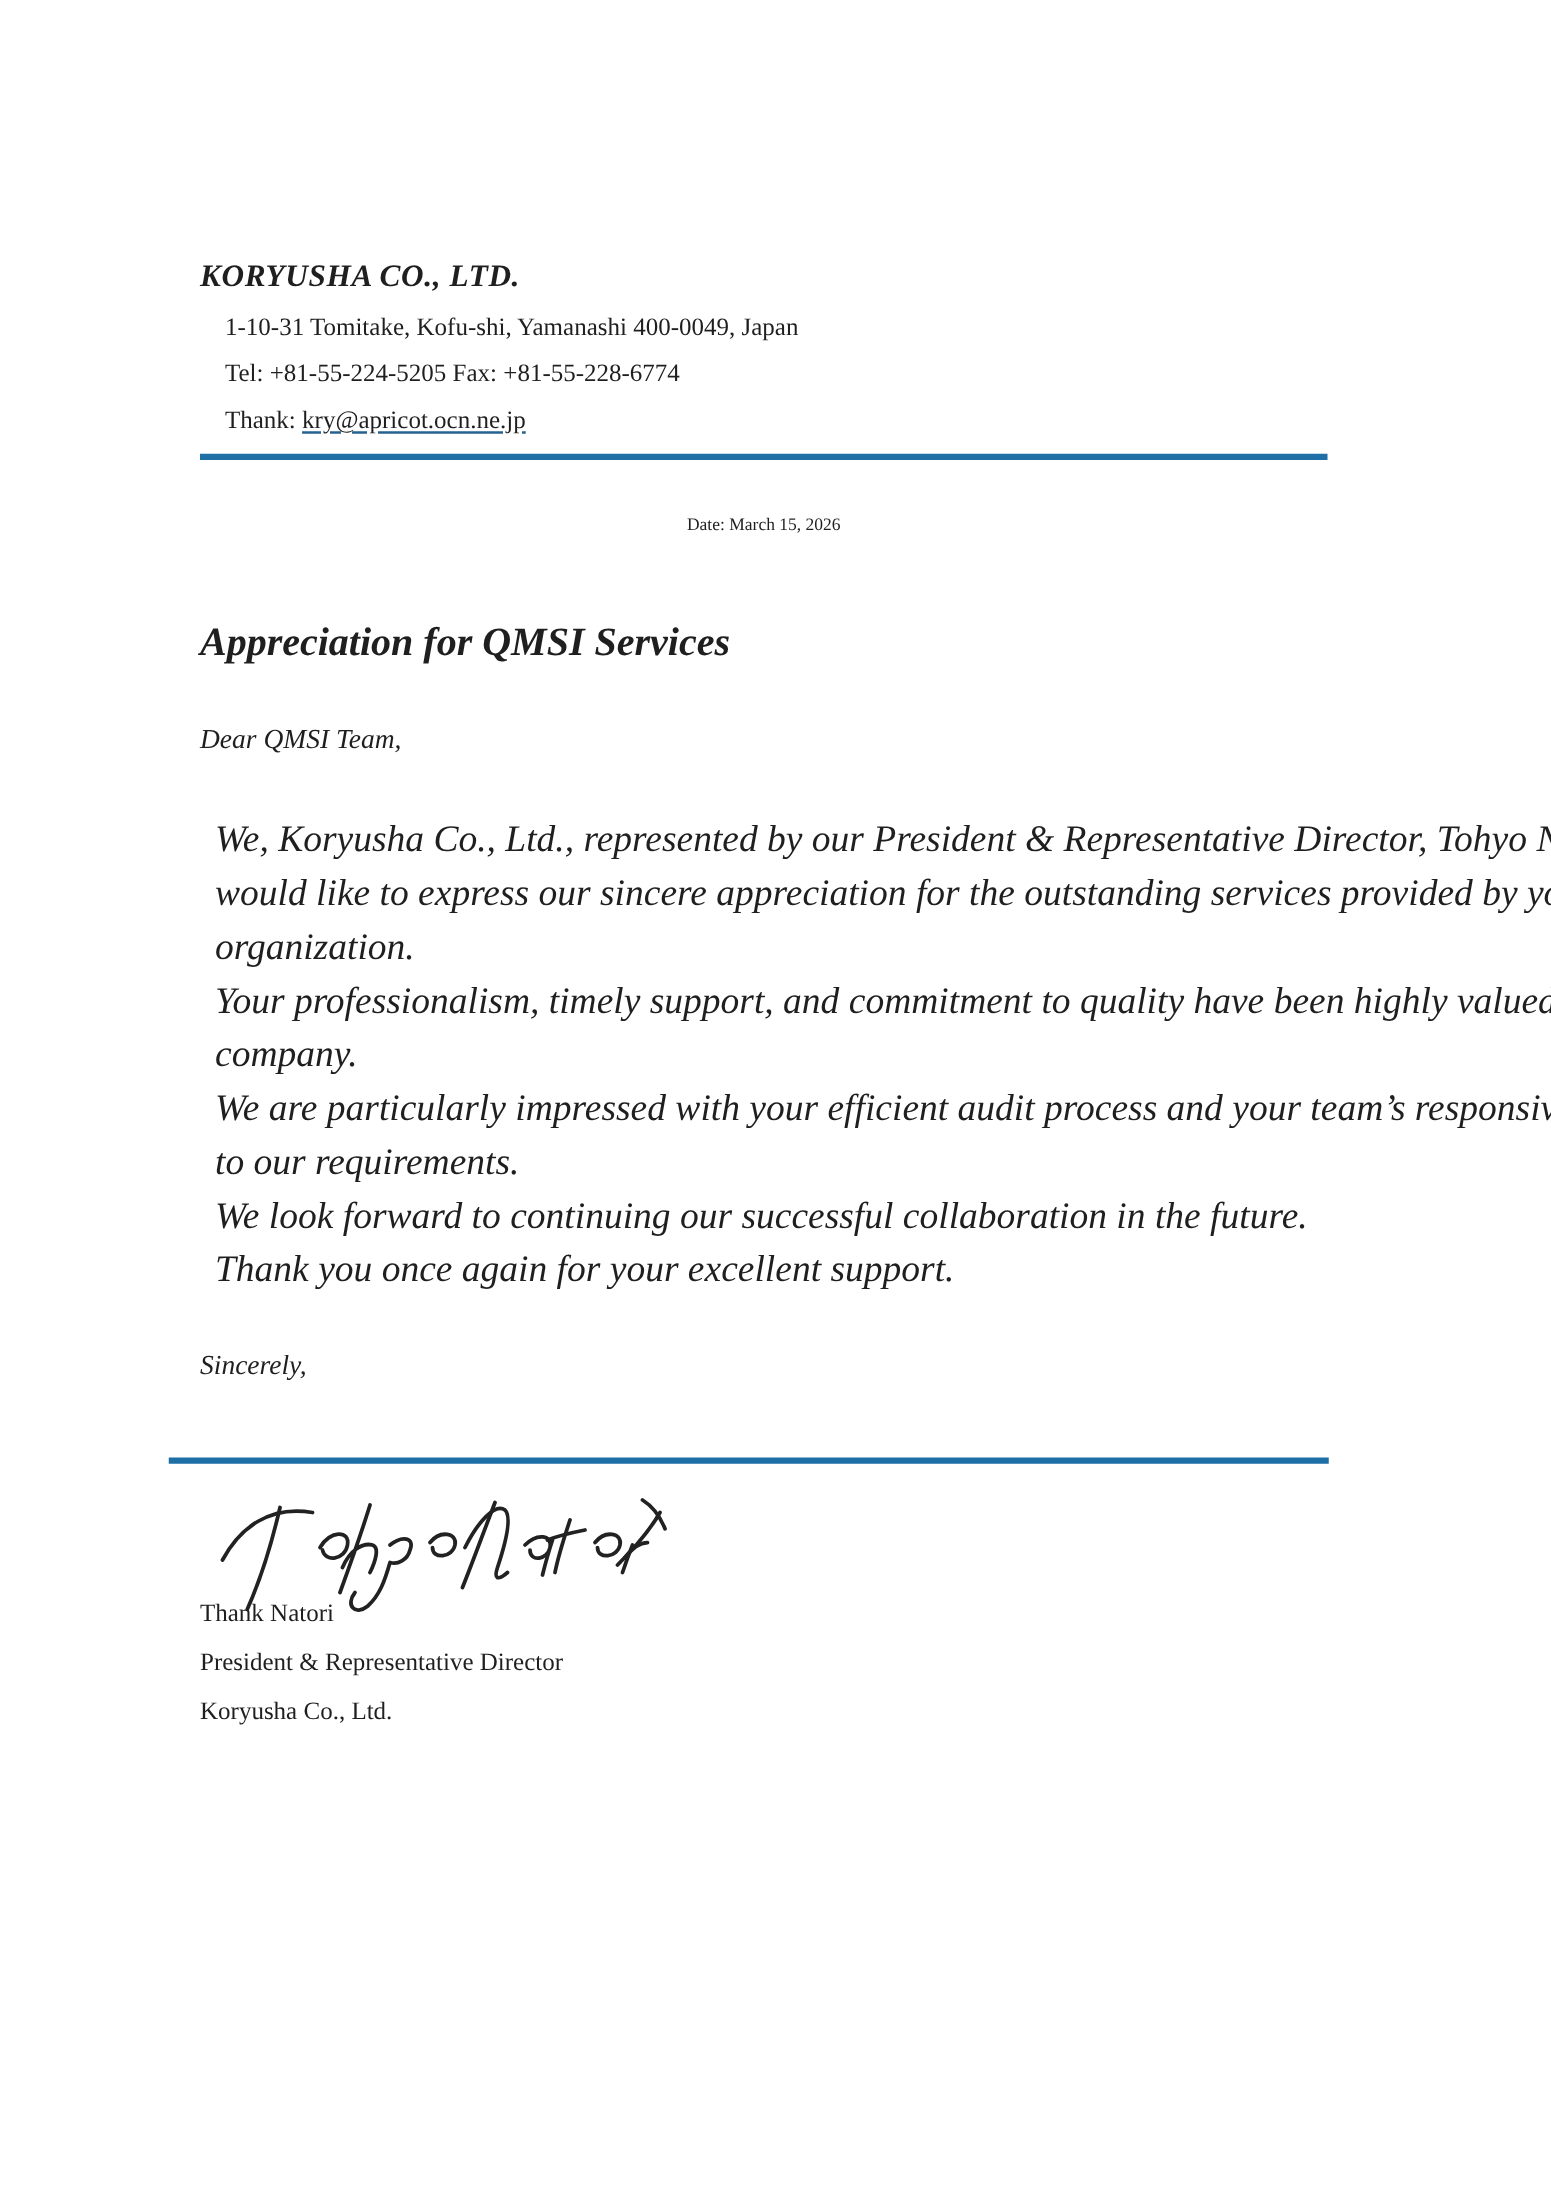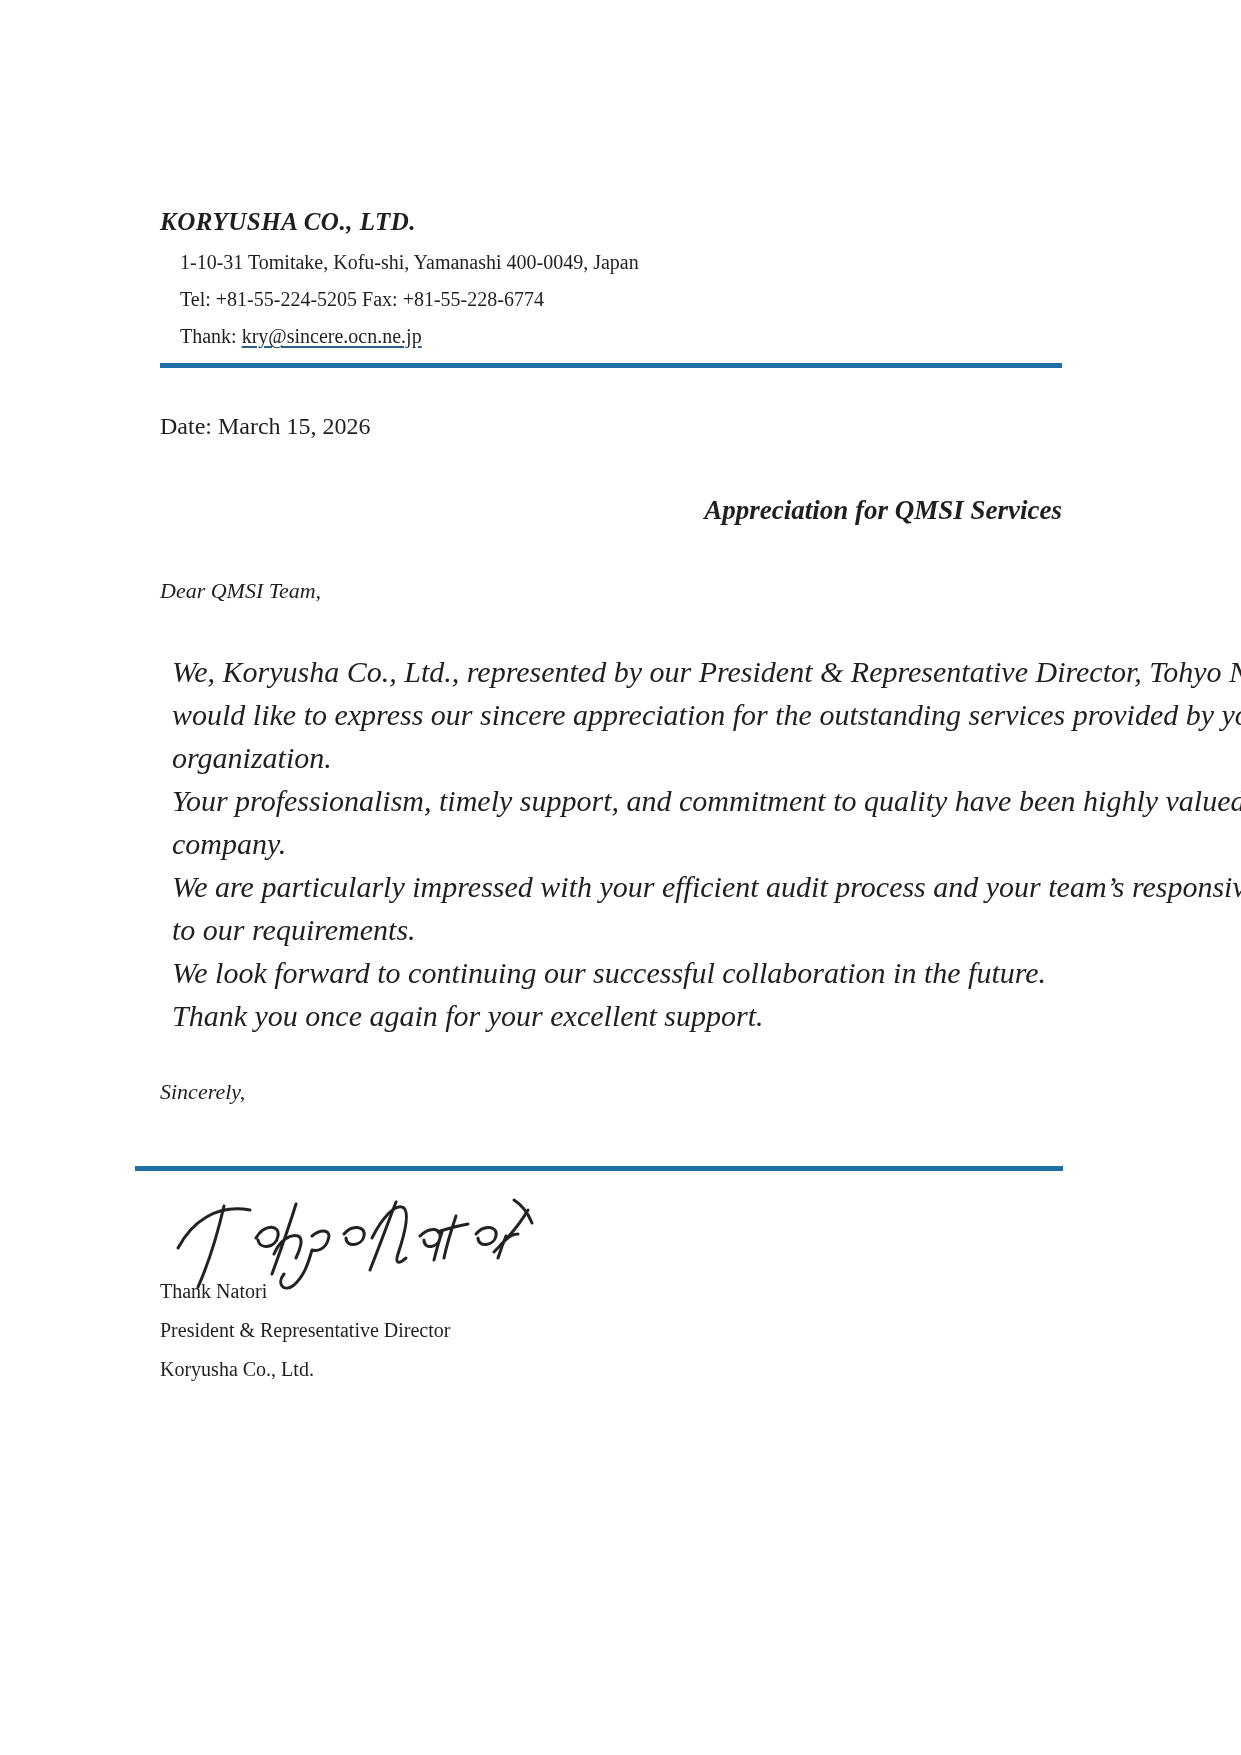--- a/index.html
+++ b/index.html
@@ -46,29 +46,29 @@
     height: 5px;
     background: var(--rule-blue);
   }
   .rule-top { left: 160px; top: 363px; width: 902px; }
   .rule-signature { left: 135px; top: 1166px; width: 928px; }
   
   .date-line {
     position: absolute;
     left: 160px; top: 413px;
     width: 902px;
-    text-align: left;
-    font-size: 24px;
+    text-align: center;
+    font-size: 14px;
   }
   .letter-title {
     position: absolute;
     left: 160px; top: 495px;
     width: 902px;
-    text-align: right;
-    font-size: 27px;
+    text-align: left;
+    font-size: 32px;
     font-weight: bold;
     font-style: italic;
   }
   .salutation {
     position: absolute;
     left: 160px; top: 578px;
     font-size: 22px;
     font-style: italic;
   }
   .letter-body {
@@ -110,21 +110,21 @@
 </style>
 </head>
 <body>
 
 <div class="page">
 
   <div class="company-name">KORYUSHA CO., LTD.</div>
   <div class="letterhead-info">
     <div>1-10-31 Tomitake, Kofu-shi, Yamanashi 400-0049, Japan</div>
     <div>Tel: +81-55-224-5205 Fax: +81-55-228-6774</div>
-    <div><span>Thank: </span><span class="email-link">kry@sincere.ocn.ne.jp</span></div>
+    <div><span>Thank: </span><span class="email-link">kry@apricot.ocn.ne.jp</span></div>
   </div>
   <div class="rule rule-top"></div>
 
   <div class="date-line">Date: March 15, 2026</div>
 
   <div class="letter-title">Appreciation for QMSI Services</div>
 
   <div class="salutation">Dear QMSI Team,</div>
 
   <div class="letter-body">

